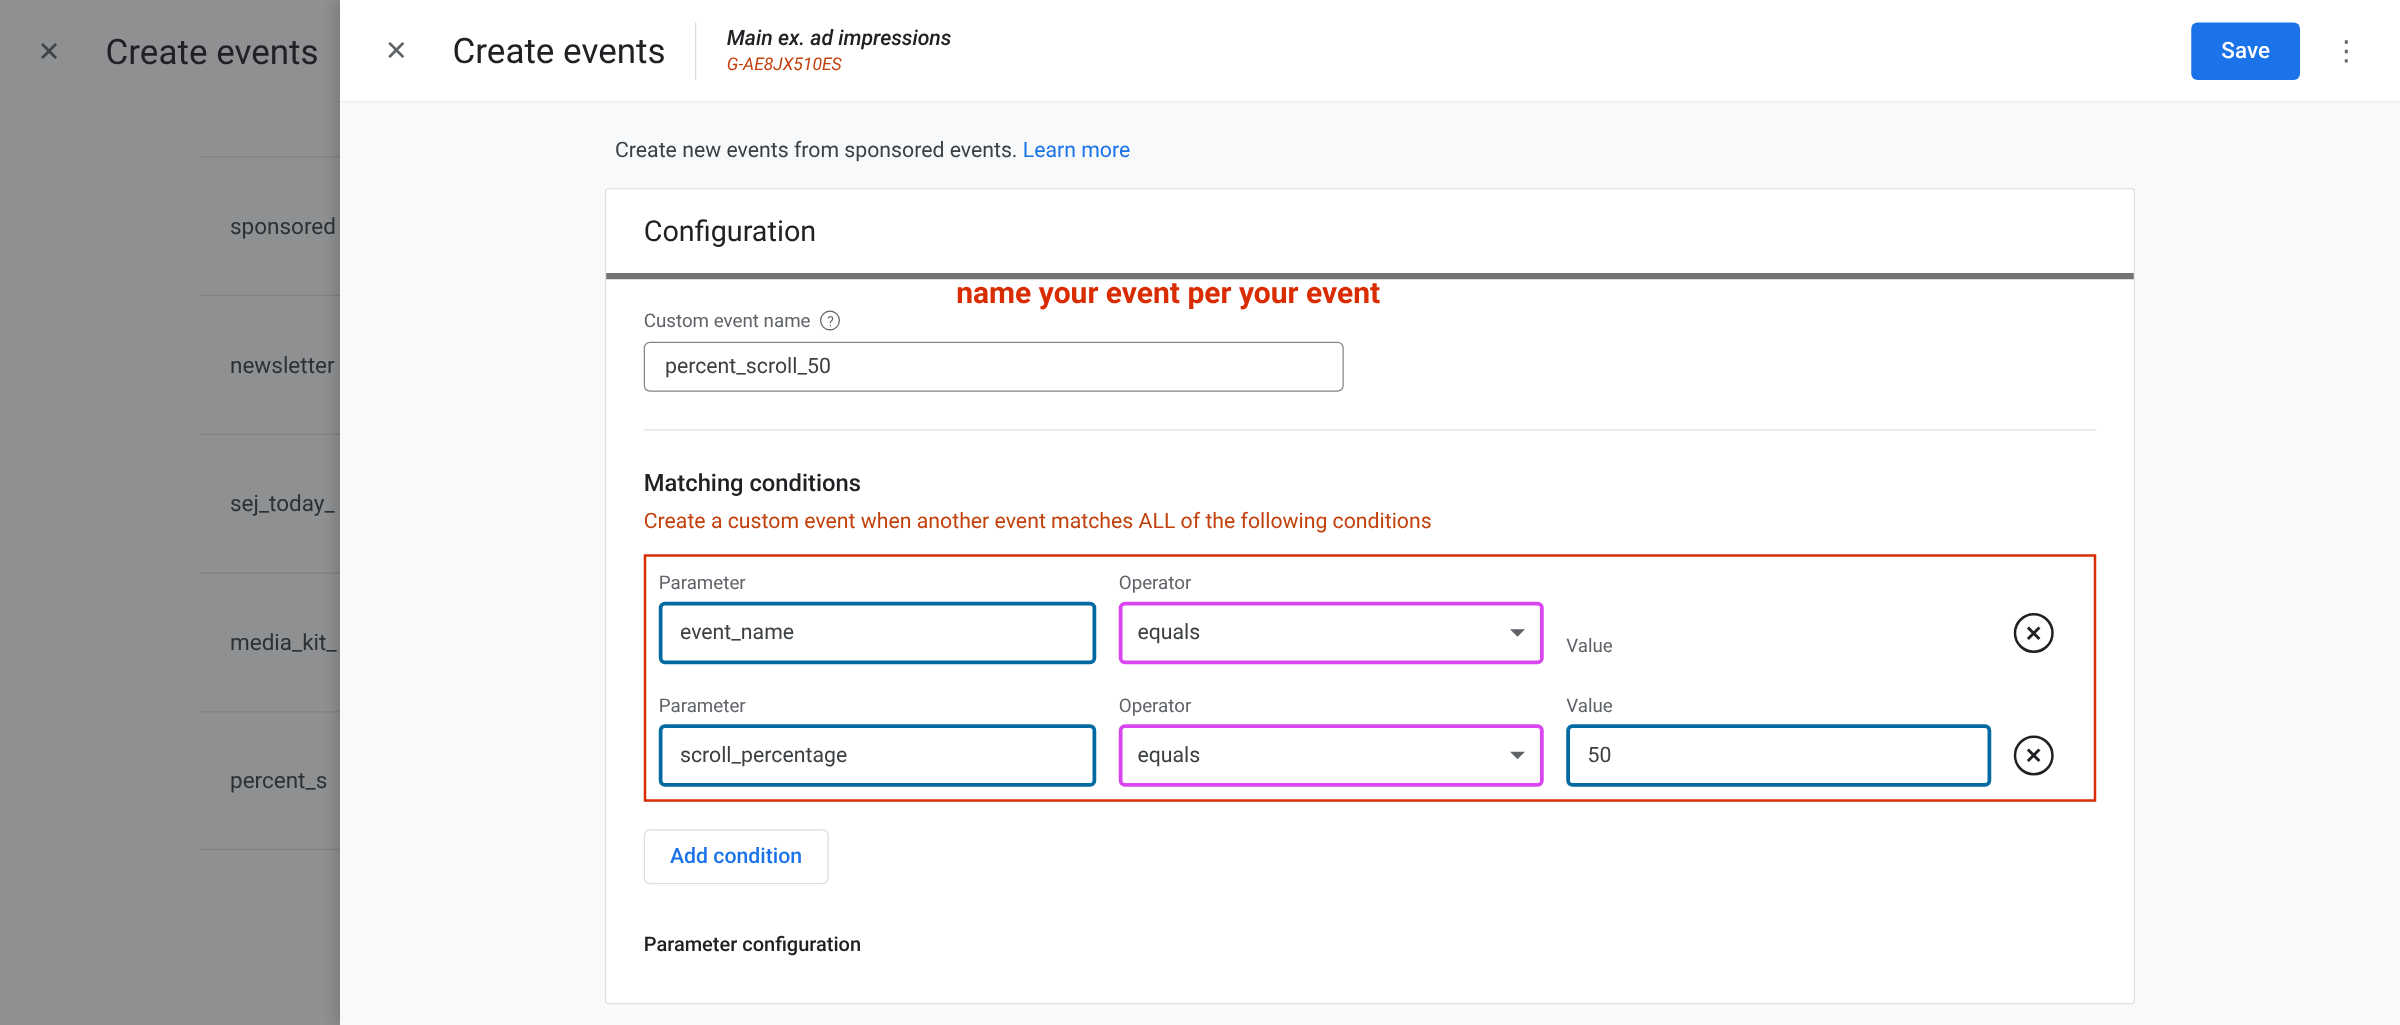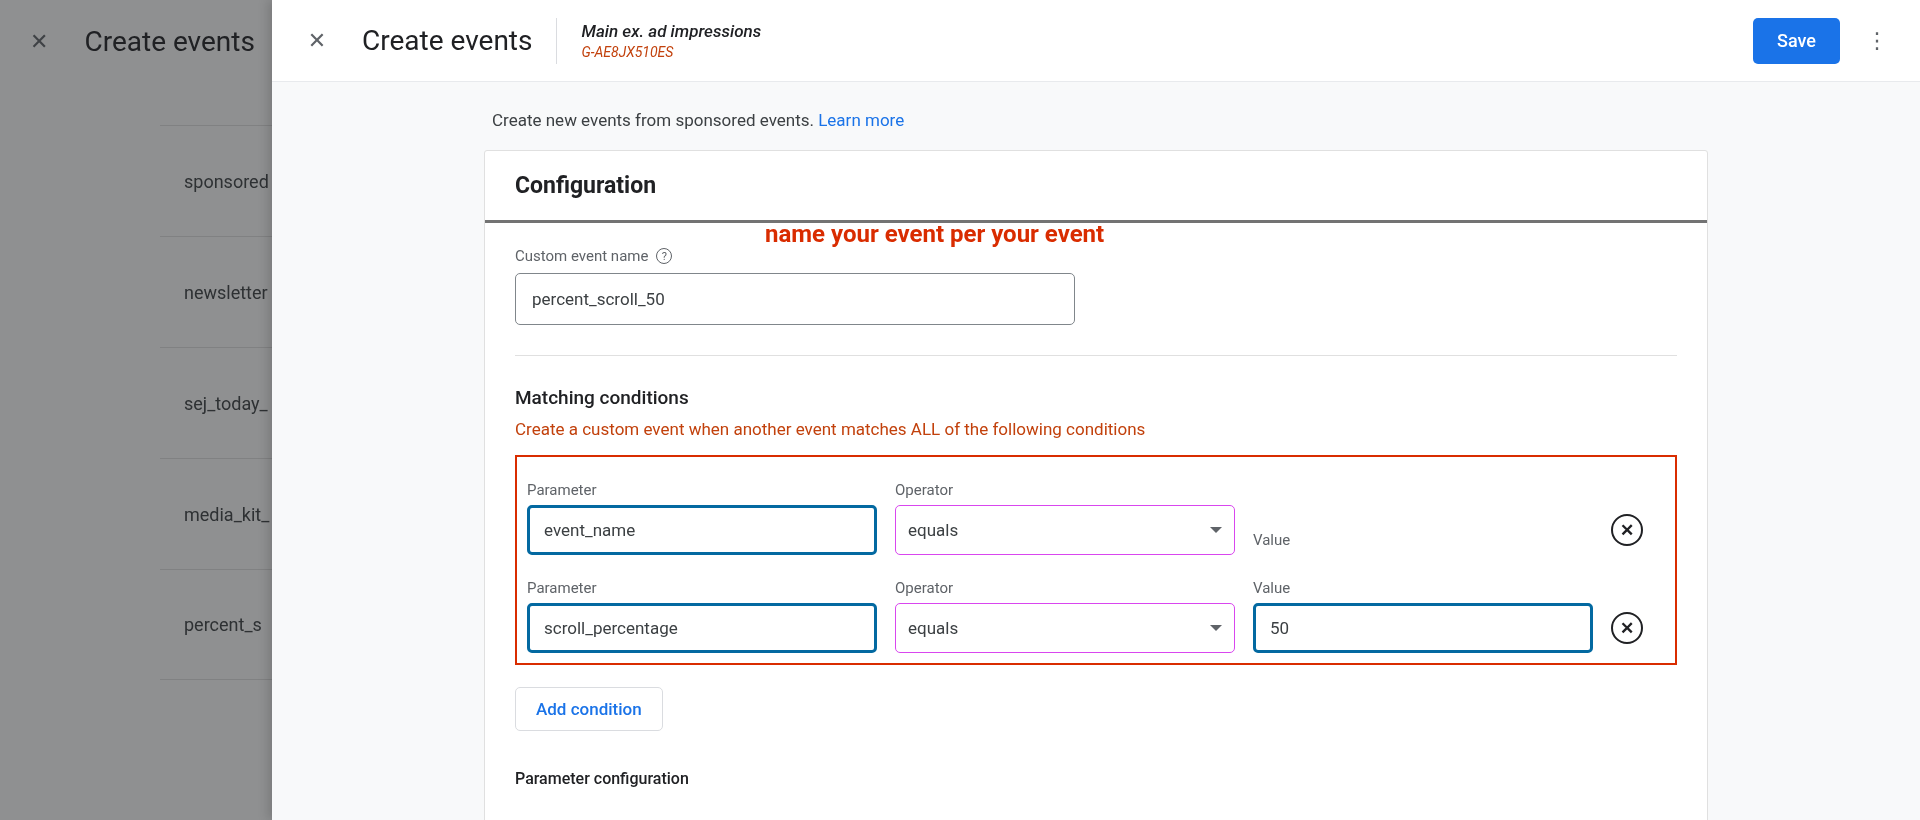--- a/index.html
+++ b/index.html
@@ -94,38 +94,38 @@
   .card {
     background: #fff;
     border: 1px solid #e0e0e0;
     border-radius: 3px;
     margin: 0 auto;
     width: 1224px;
   }
   .card-header {
     height: 72px; display: flex; align-items: center;
     padding: 0 30px;
-    border-bottom: 3px solid #737373;
+    border-bottom: 5px solid #737373;
     font-size: 23px;
-    font-weight: 700;
+    font-weight: 400;
     font-family: "Google Sans", Roboto, Arial, sans-serif;
   }
   .card-body { padding: 24px 30px 28px 30px; }
 
   .form-label {
     display: flex; align-items: center; gap: 8px;
     font-size: 15px; color: #5f6368; margin-bottom: 8px;
   }
   .help-icon {
     width: 16px; height: 16px; border: 1.5px solid #5f6368; border-radius: 50%;
     display: inline-flex; align-items: center; justify-content: center;
     font-size: 11px; color: #5f6368; line-height: 1;
   }
   .text-input {
-    width: 560px; height: 52px; border: 1px solid #80868b; border-radius: 5px;
+    width: 560px; height: 40px; border: 1px solid #80868b; border-radius: 5px;
     padding: 0 16px; font-size: 17px; color: #3c4043;
     font-family: inherit;
   }
 
   .annotation {
     position: absolute;
     color: #d92c00;
     font-weight: 700;
     font-size: 24px;
     pointer-events: none;
@@ -133,37 +133,37 @@
 
   .hr { border: none; border-top: 1px solid #e0e0e0; margin: 30px 0; }
 
   .section-h4 {
     font-size: 19px; font-weight: 500; color: #202124; margin-bottom: 10px;
   }
   .section-sub { font-size: 17px; color: #c2410c; margin-bottom: 16px; }
 
   .conditions-box {
     border: 2px solid #d92c00;
-    padding: 20px 10px 10px 10px;
+    padding: 8px 10px 10px 10px;
   }
   .cond-row {
     display: grid;
     grid-template-columns: 350px 340px 340px 50px;
     column-gap: 18px;
     align-items: end;
     margin-top: 4px;
   }
   .cond-row + .cond-row { margin-top: 24px; }
   .col-label { font-size: 15px; color: #5f6368; margin-bottom: 6px; }
   .cond-input {
     height: 50px; width: 100%; border: 3px solid #0369a1; border-radius: 5px;
     padding: 0 14px; font-size: 17px; color: #3c4043; font-family: inherit;
   }
   .cond-select {
-    height: 50px; width: 100%; border: 1px solid #d946ef; border-radius: 5px;
+    height: 50px; width: 100%; border: 3px solid #d946ef; border-radius: 5px;
     padding: 0 12px; font-size: 17px; color: #3c4043; background: #fff;
     display: flex; align-items: center; justify-content: space-between;
     cursor: pointer;
   }
   .caret {
     width: 0; height: 0;
     border-left: 6px solid transparent;
     border-right: 6px solid transparent;
     border-top: 6px solid #5f6368;
   }

